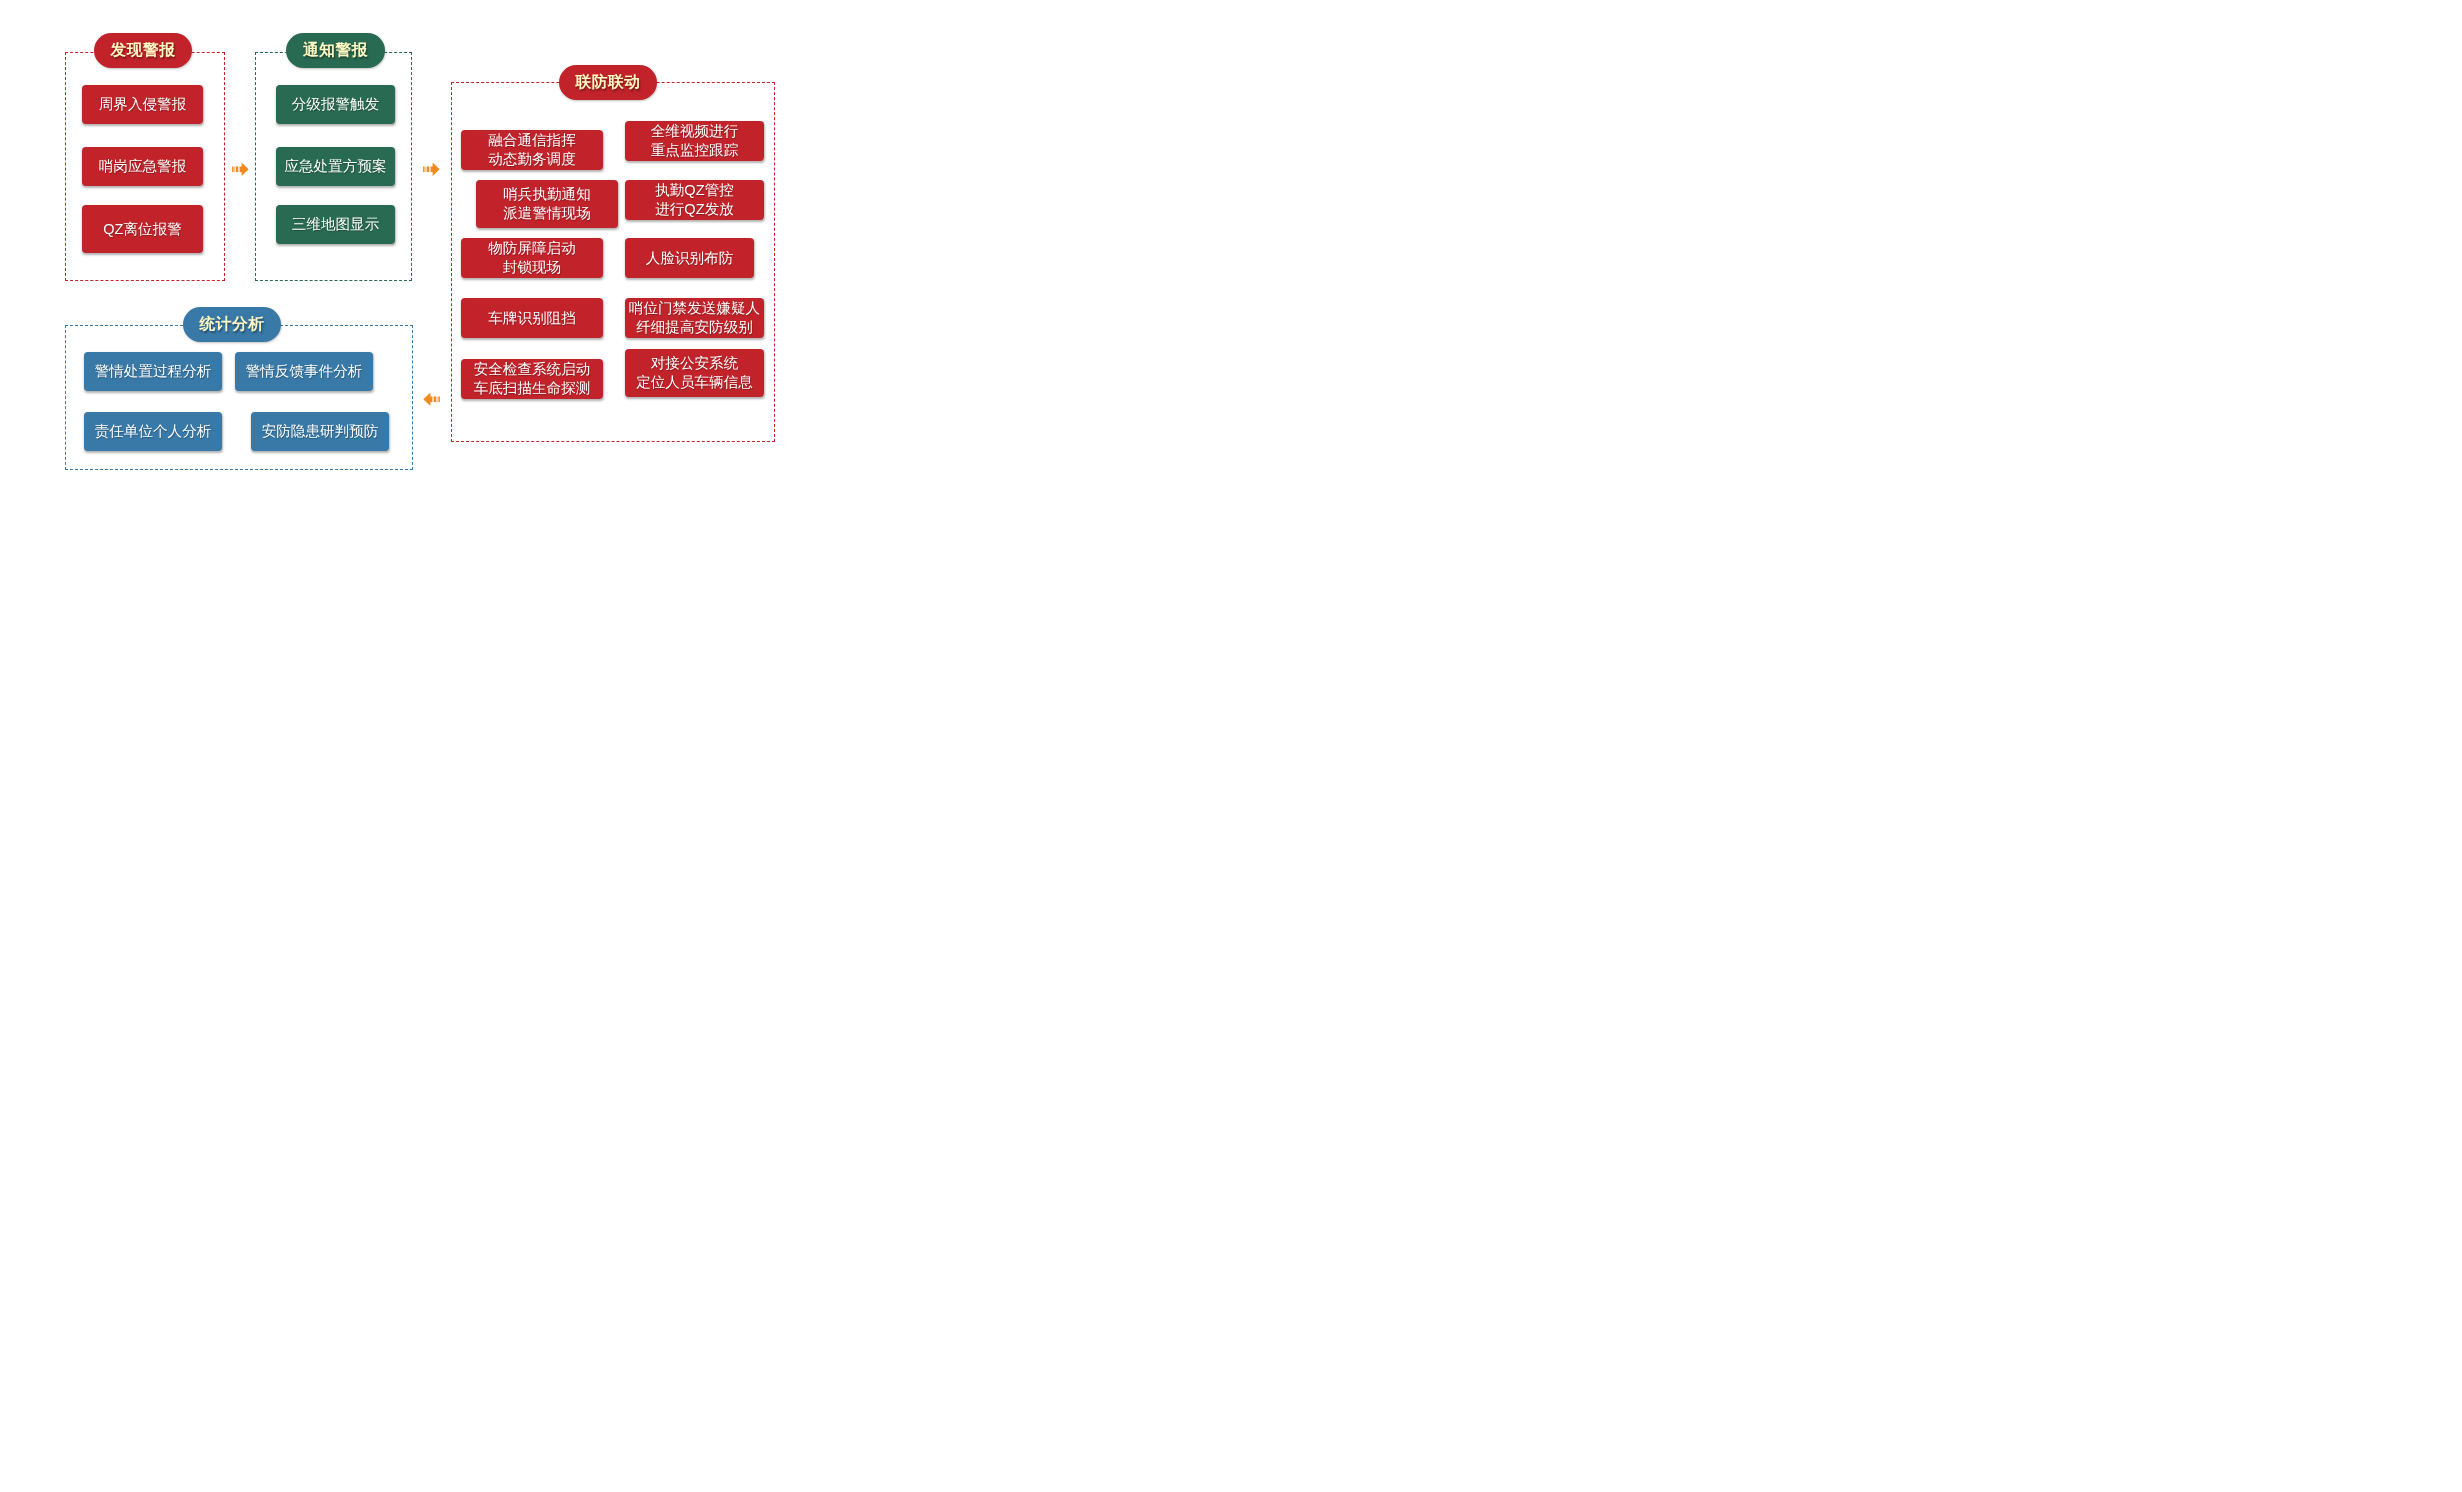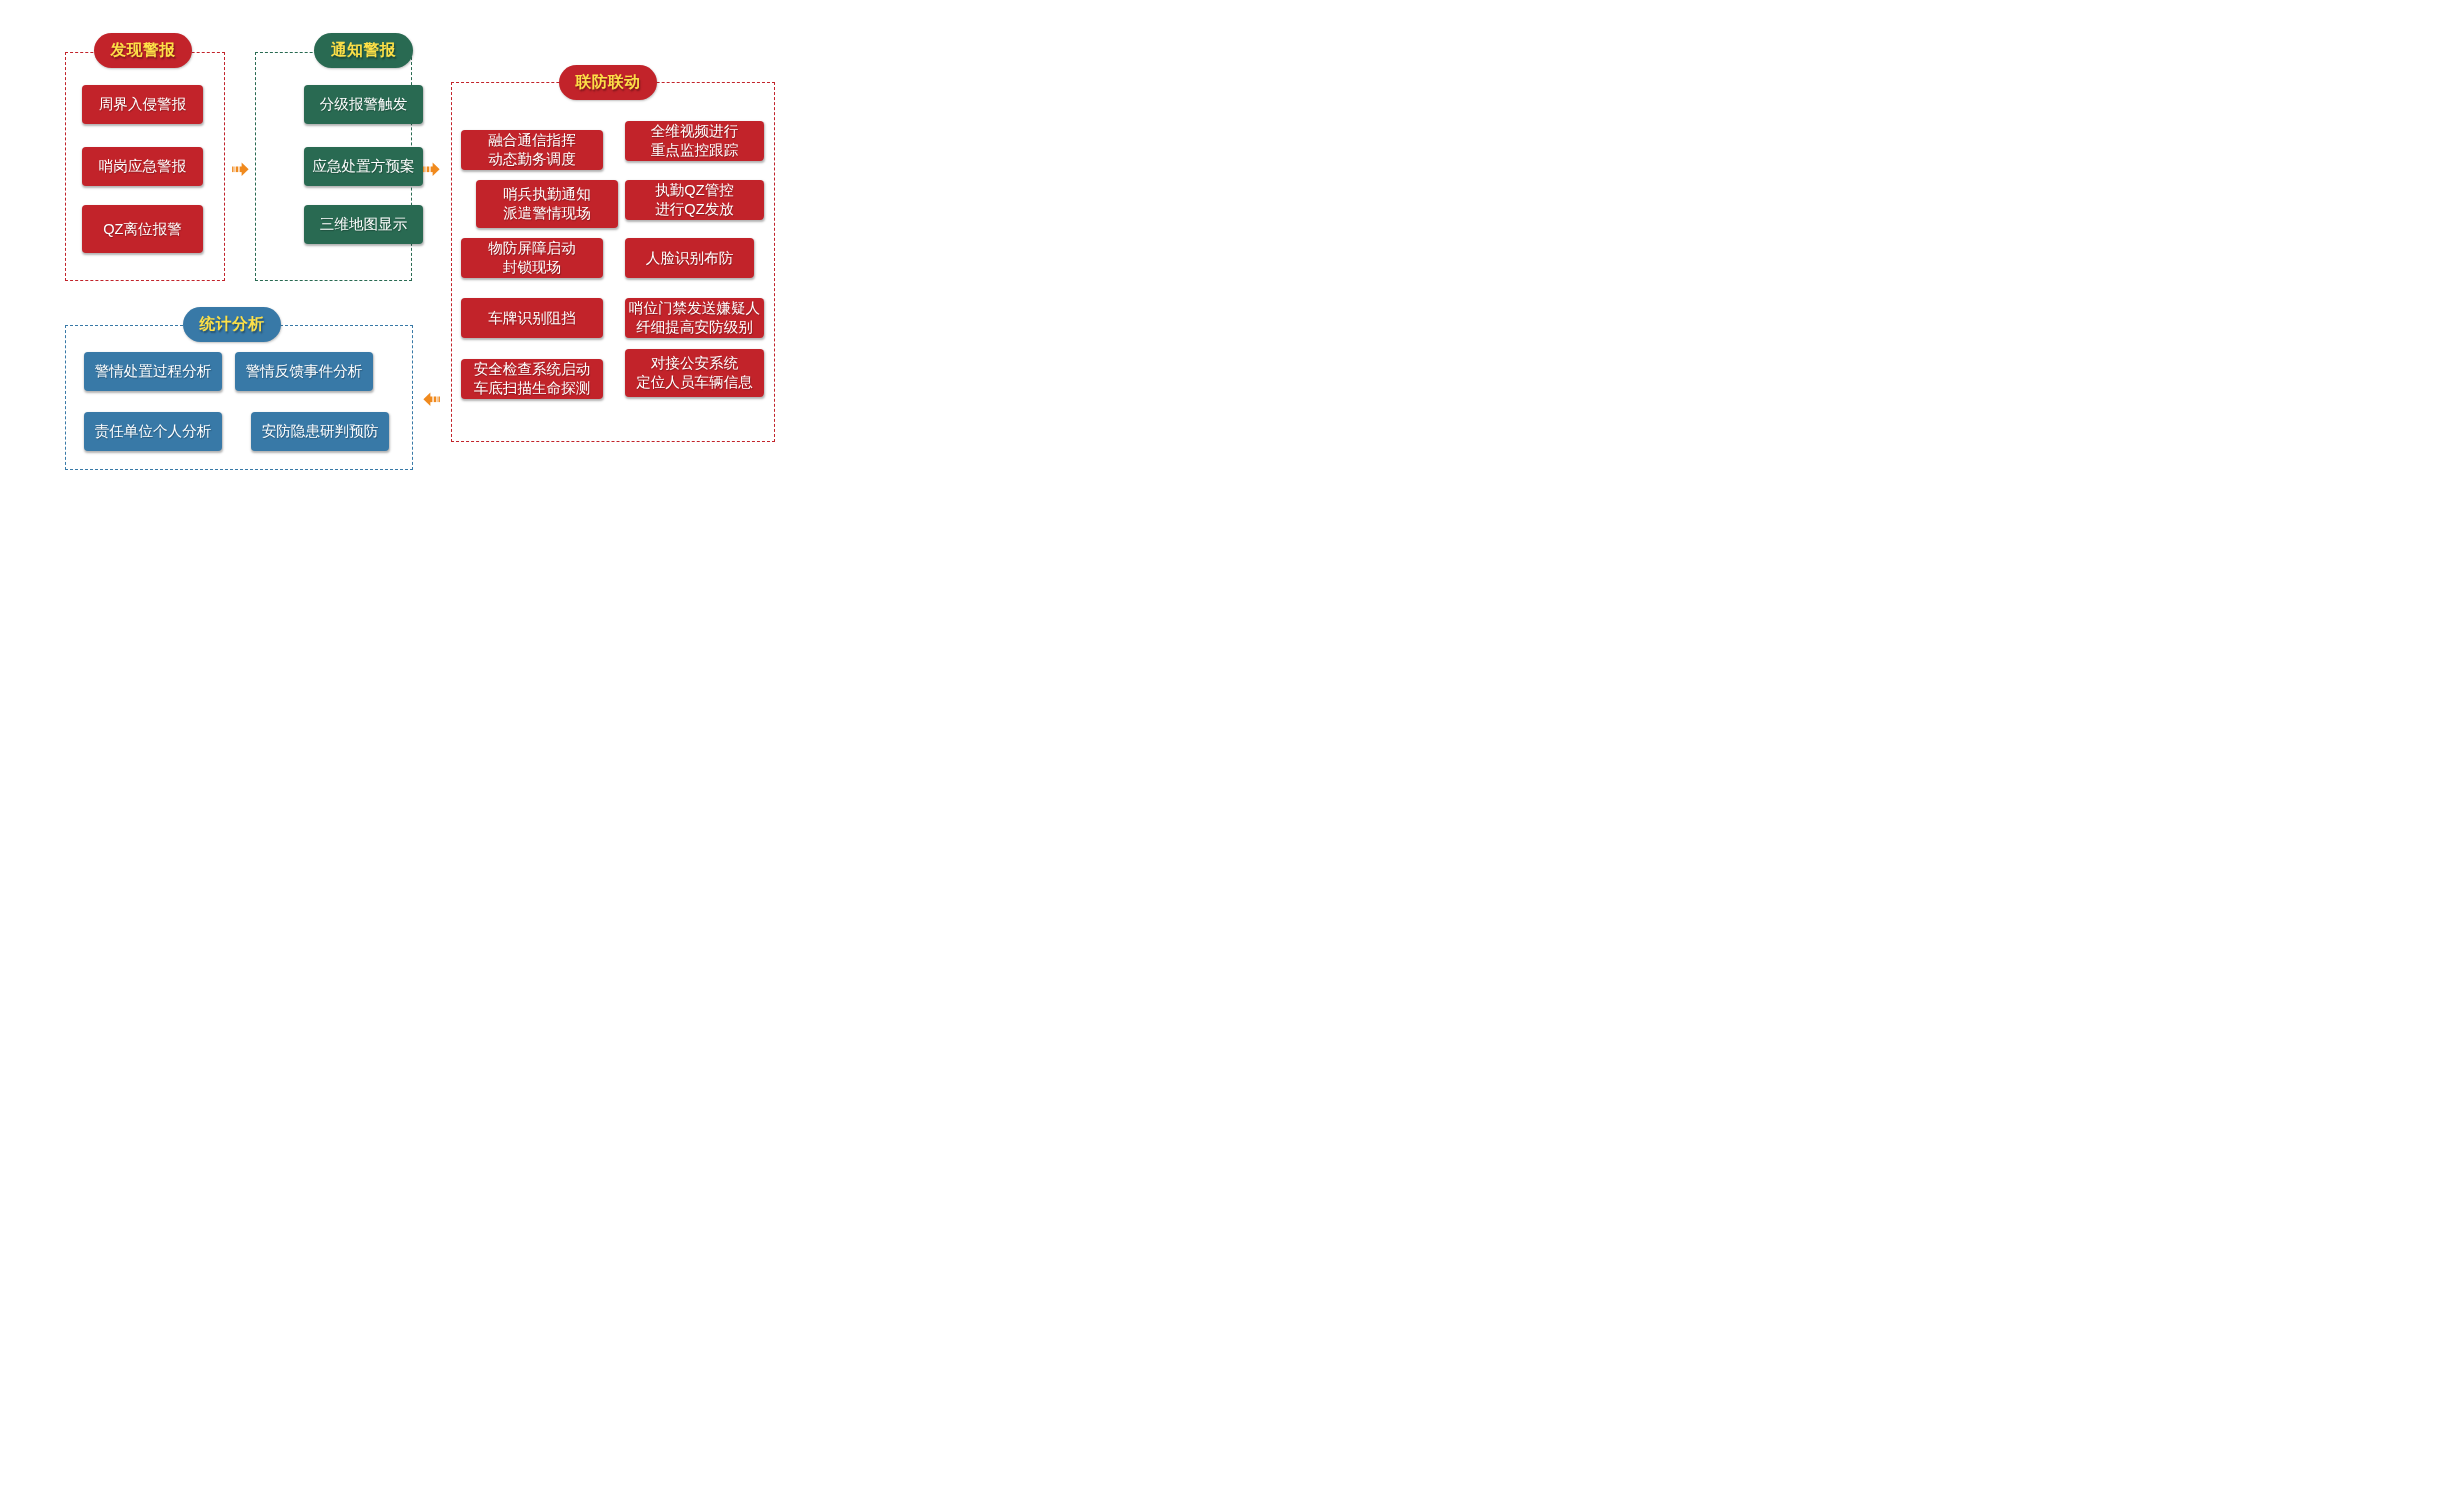--- a/index.html
+++ b/index.html
@@ -21,21 +21,21 @@
     box-sizing: border-box;
     z-index: 1;
   }
   .dashed.red-b   { border-color: #C2232A; }
   .dashed.green-b { border-color: #296A52; }
   .dashed.blue-b  { border-color: #3879A7; }
   .pill {
     position: absolute;
     z-index: 3;
     border-radius: 18px;
-    color: #fde047;
+    color: #fef9c3;
     font-size: 15.7px;
     font-weight: bold;
     display: flex;
     align-items: center;
     justify-content: center;
     text-shadow: 1.1px 1.7px 1.7px rgba(0,0,0,0.35);
     box-shadow: 0.6px 1.1px 2.2px rgba(0,0,0,0.25);
     letter-spacing: 0.6px;
     box-sizing: border-box;
   }
@@ -49,21 +49,21 @@
     display: flex;
     flex-direction: column;
     align-items: center;
     justify-content: center;
     text-align: left;
     text-shadow: 0.6px 1.1px 1.1px rgba(0,0,0,0.3);
     box-shadow: 0.6px 1.1px 2.2px rgba(0,0,0,0.3);
     box-sizing: border-box;
   }
   .red   { background: #C2232A; }
-  .green { background: #296A52; margin-left: 28px; }
+  .green { background: #296A52; }
   .blue  { background: #3879A7; }
   .arrow {
     position: absolute;
     z-index: 2;
     width: 17px;
     height: 14.6px;
   }
   .arrow svg { display: block; }
   .arrow.flip svg { transform: scaleX(-1); }
 </style>

